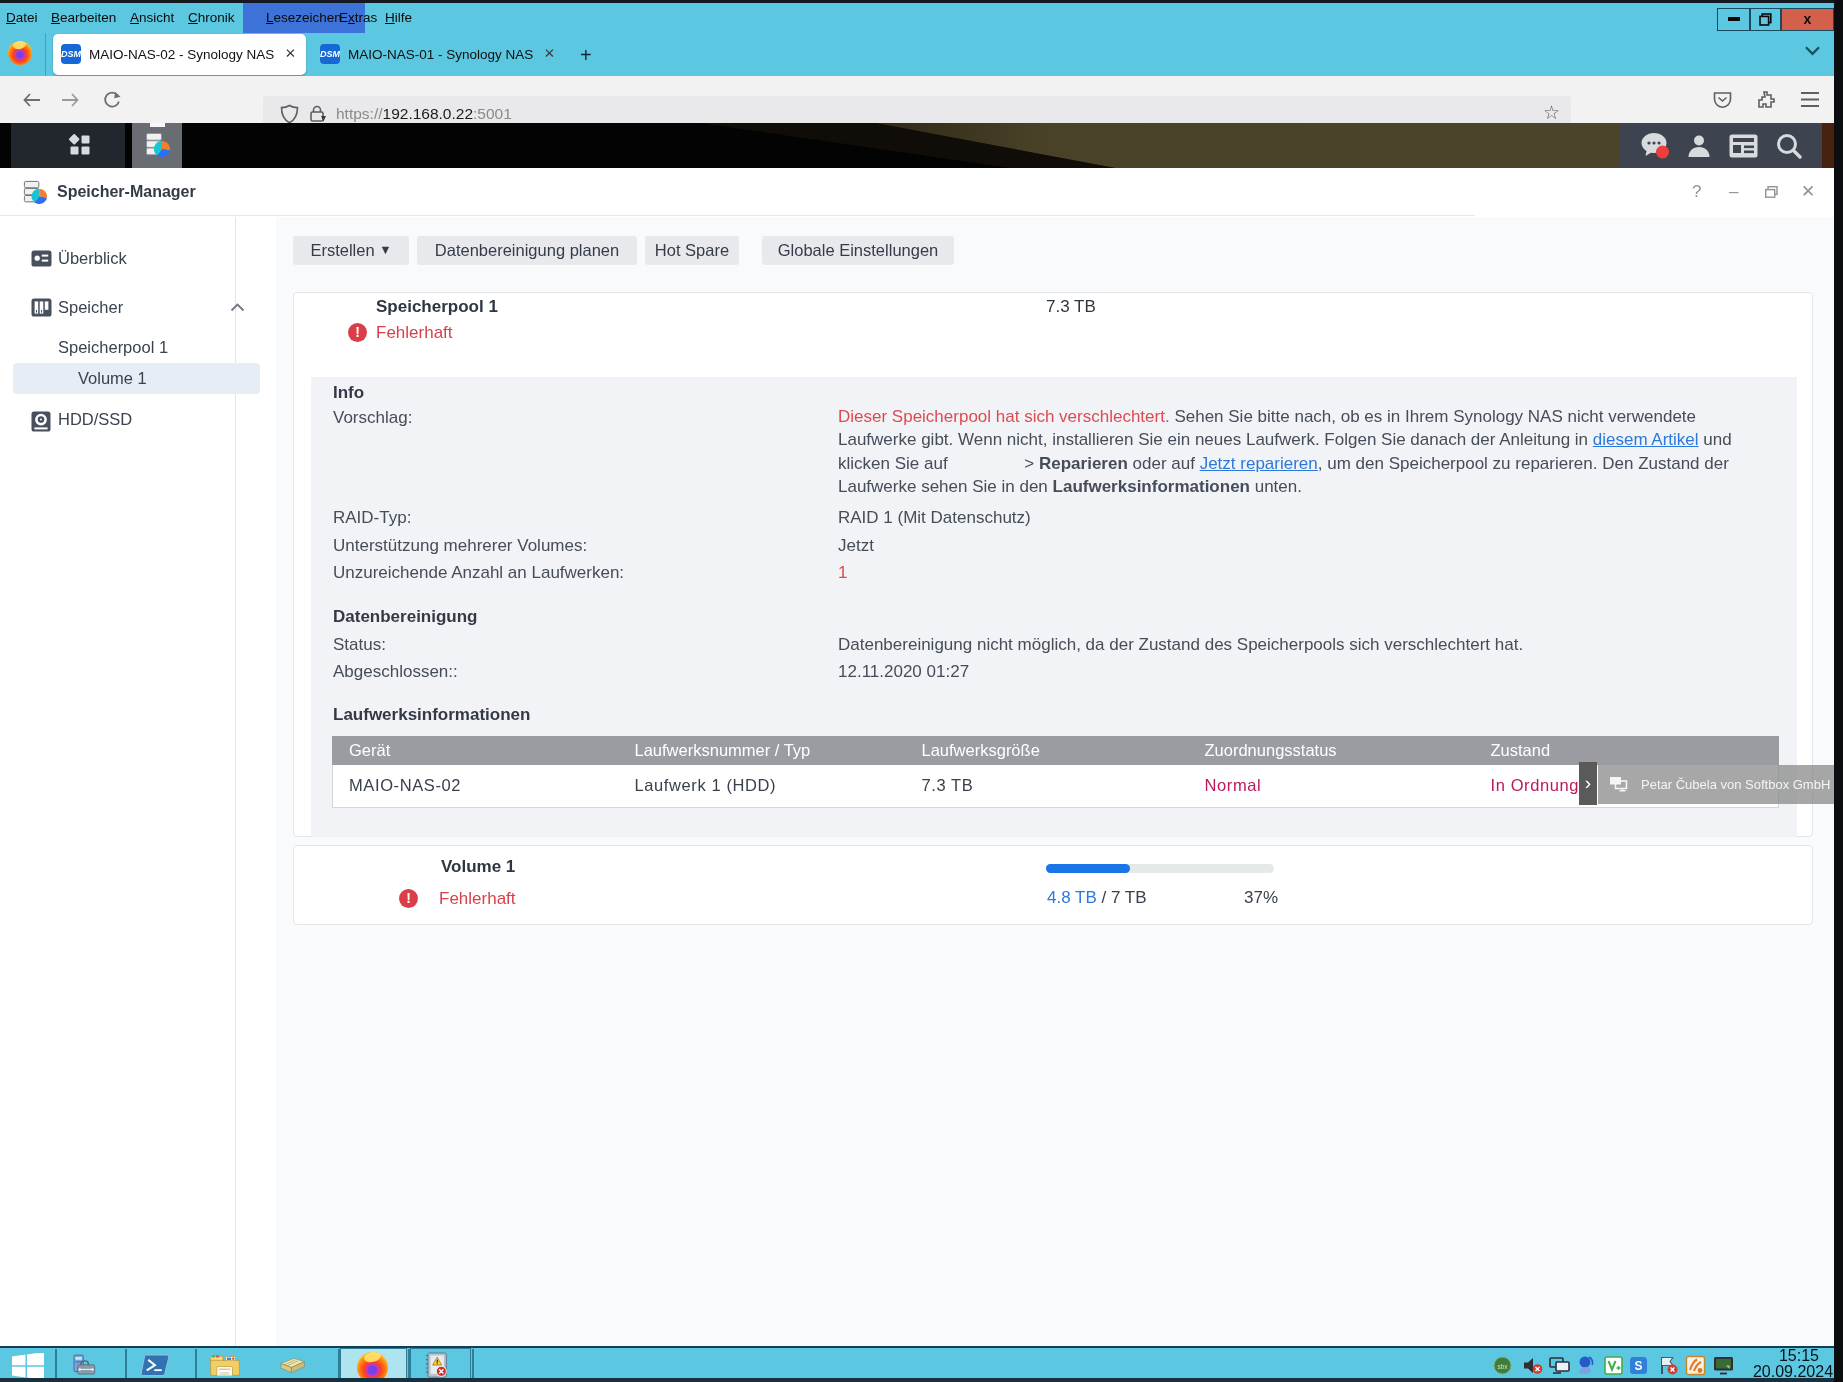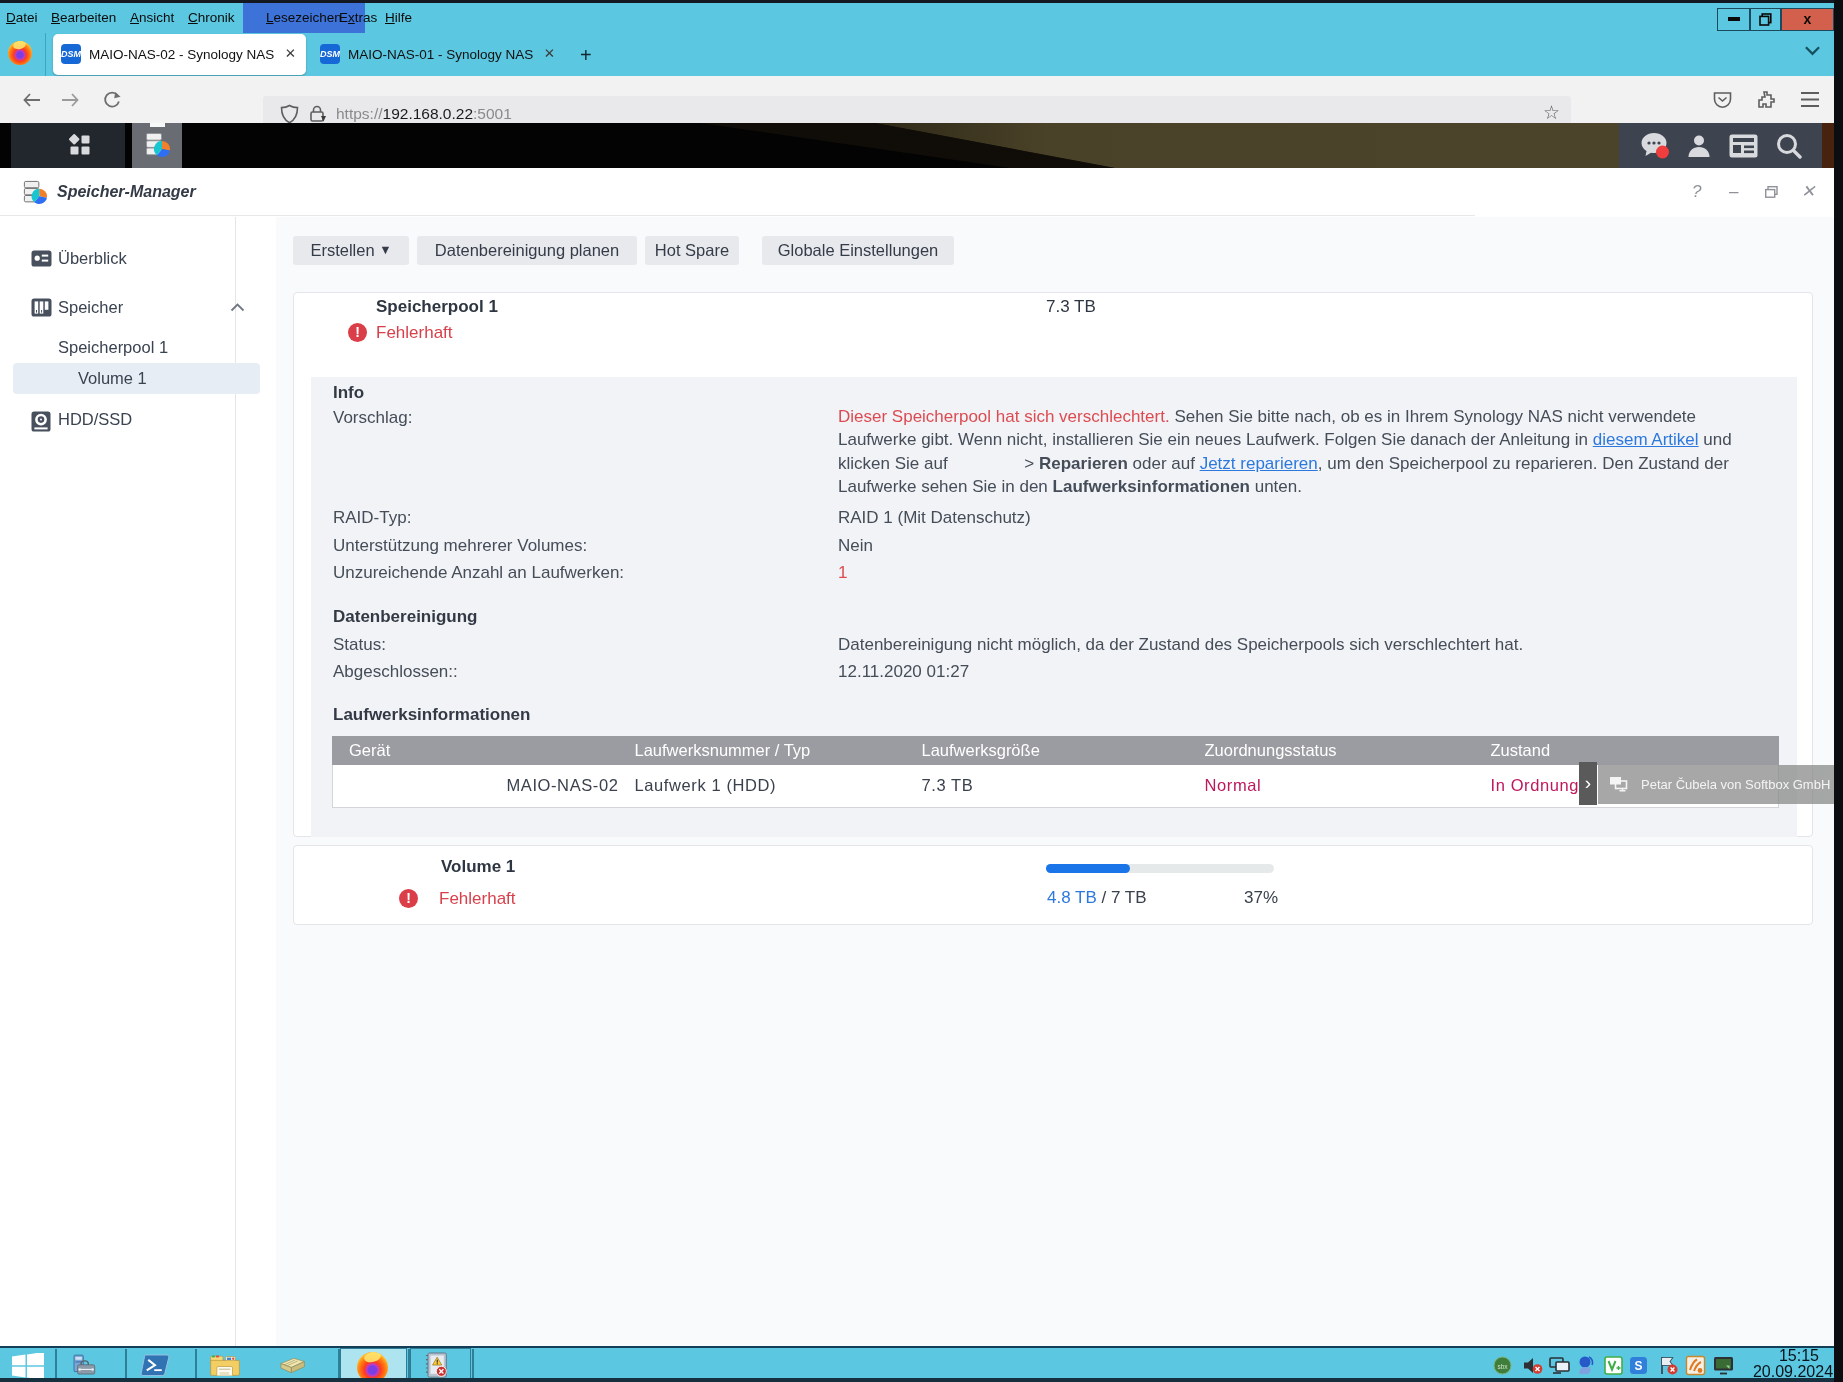--- a/index.html
+++ b/index.html
@@ -37,21 +37,21 @@
   
   #desktop { left:0; top:123px; width:1843px; height:1223px; background:#000; }
   #dsmbar { left:0; top:0; width:1834px; height:45px; background:#030303; overflow:hidden; }
   #dsmbar .wedge { position:absolute; left:0; top:0; width:1834px; height:45px; }
   #dsmbar .grayblock { position:absolute; left:1619px; top:0; width:203px; height:45px; background:#3d4450; }
   #dsmbar .rbrown { position:absolute; left:1822px; top:0; width:12px; height:45px; background:#46220f; }
   #rightstrip { left:1834px; top:0px; width:9px; height:1223px; background:#0a0a0a; }
 
   
   #appwin { left:0; top:45px; width:1834px; height:1178px; background:#fff; }
-  #titlebar { left:0; top:0; width:1475px; height:48px; background:#fff; border-bottom:1px solid #e8e8ea;font-style:italic; }
+  #titlebar { left:0; top:0; width:1475px; height:48px; background:#fff; border-bottom:1px solid #e8e8ea; }
   #apptitle { position:absolute; left:57px; top:0; height:48px; line-height:48px; font-size:16px; font-weight:bold; color:#343b47; }
   .tbtn { position:absolute; top:0; height:48px; line-height:48px; color:#8f9299; font-size:17px; }
   #sidebar { left:0; top:49px; width:236px; height:1130px; background:#fff; border-right:1px solid #e4e5e8; }
   .sitem { position:absolute; left:0; width:275px; height:30px; line-height:30px; font-size:16.5px; color:#3a4350; }
   #sel-volume { position:absolute; left:13px; top:146px; width:247px; height:31px; background:#e7edf5; border-radius:4px; }
   #main { left:276px; top:49px; width:1558px; height:1130px; background:#f9fafb; }
 
   .btn { position:absolute; top:19px; height:29px; background:#e8e9ec; border-radius:3px; font-size:16.5px; color:#353c49; text-align:center; }
   .card { position:absolute; left:17px; width:1520px; background:#fff; border:1px solid #e3e5e9; border-radius:4px; }
   #card1 { top:75px; height:545px; }
@@ -63,21 +63,21 @@
   .seclabel { position:absolute; left:22px; font-size:17px; font-weight:bold; color:#333a45; }
   .flabel { position:absolute; left:22px; font-size:17px; color:#454d59; }
   .fvalue { position:absolute; left:527px; font-size:17px; color:#454d59; }
   .red { color:#dc4b52; }
   .grn { color:#35a249; }
   a.lnk { color:#2c79de; text-decoration:underline; }
 
   #dtable { position:absolute; left:21px; top:359px; width:1447px; border-collapse:collapse; font-size:16.5px; }
   #dtable th { background:#9b9ca1; color:#fff; font-weight:normal; text-align:left; height:29px; padding:0 0 0 16px; }
   #dtable td { background:#fff; color:#3a414d; height:42px; padding:0 0 0 16px; border-bottom:1px solid #d4d5d8; letter-spacing:0.6px; }
-  #dtable td:first-child { border-left:1px solid #d4d5d8;text-align:right; }
+  #dtable td:first-child { border-left:1px solid #d4d5d8; }
   #dtable td:last-child { border-right:1px solid #d4d5d8; }
   #dtable td.grn { color:#be185d;margin-top:28px; }
   #dtable th:first-child { border-left:1px solid #9b9ca1; }
 
   #prog { position:absolute; left:752px; top:18px; width:228px; height:9px; border-radius:5px; background:#e6e9ea; }
   #prog i { display:block; width:84px; height:9px; border-radius:5px; background:#1a76e8; }
 
   
   #taskbar { left:0; top:1346px; width:1843px; height:36px; background:#5bc7e0; border-top:2px solid #143e57; }
   .tsep { position:absolute; top:1px; width:2px; height:34px; background:#2e8099; }
@@ -288,21 +288,21 @@
         <div id="grayband">
           <span class="seclabel" style="top:6px;">Info</span>
           <span class="flabel" style="top:31px;">Vorschlag:</span>
           <span class="fvalue" style="top:28px; line-height:23.4px;"><span class="red">Dieser Speicherpool hat sich verschlechtert.</span> Sehen Sie bitte nach, ob es in Ihrem Synology NAS nicht verwendete<br>
           Laufwerke gibt. Wenn nicht, installieren Sie ein neues Laufwerk. Folgen Sie danach der Anleitung in <a class="lnk">diesem Artikel</a> und<br>
           klicken Sie auf <span style="display:inline-block; width:72px;"></span>&gt; <b>Reparieren</b> oder auf <a class="lnk">Jetzt reparieren</a>, um den Speicherpool zu reparieren. Den Zustand der<br>
           Laufwerke sehen Sie in den <b>Laufwerksinformationen</b> unten.</span>
           <span class="flabel" style="top:131px;">RAID-Typ:</span>
           <span class="fvalue" style="top:131px;">RAID 1 (Mit Datenschutz)</span>
           <span class="flabel" style="top:159px;">Unterstützung mehrerer Volumes:</span>
-          <span class="fvalue" style="top:159px;">Nein</span>
+          <span class="fvalue" style="top:159px;">Jetzt</span>
           <span class="flabel" style="top:186px;">Unzureichende Anzahl an Laufwerken:</span>
           <span class="fvalue red" style="top:186px;">1</span>
           <span class="seclabel" style="top:230px;">Datenbereinigung</span>
           <span class="flabel" style="top:258px;">Status:</span>
           <span class="fvalue" style="top:258px;">Datenbereinigung nicht möglich, da der Zustand des Speicherpools sich verschlechtert hat.</span>
           <span class="flabel" style="top:285px;">Abgeschlossen::</span>
           <span class="fvalue" style="top:285px;">12.11.2020 01:27</span>
           <span class="seclabel" style="top:328px;">Laufwerksinformationen</span>
           <table id="dtable">
             <tbody>

